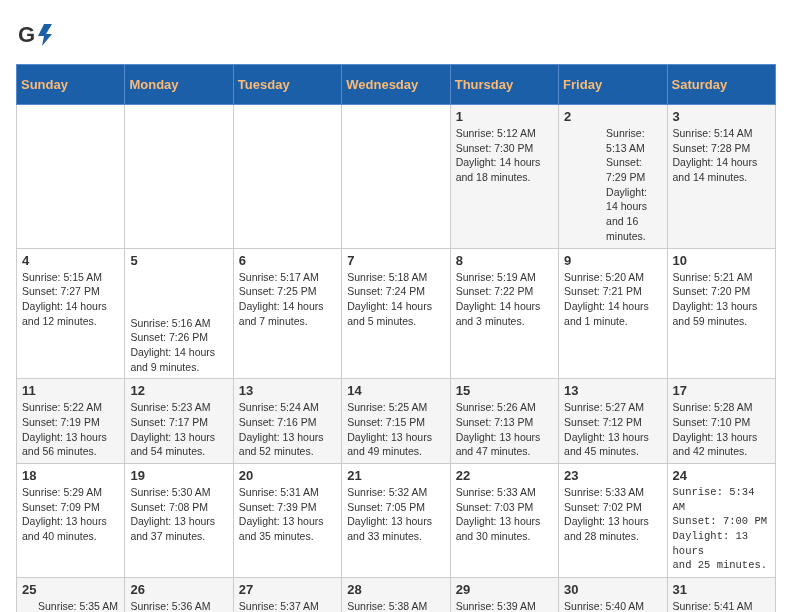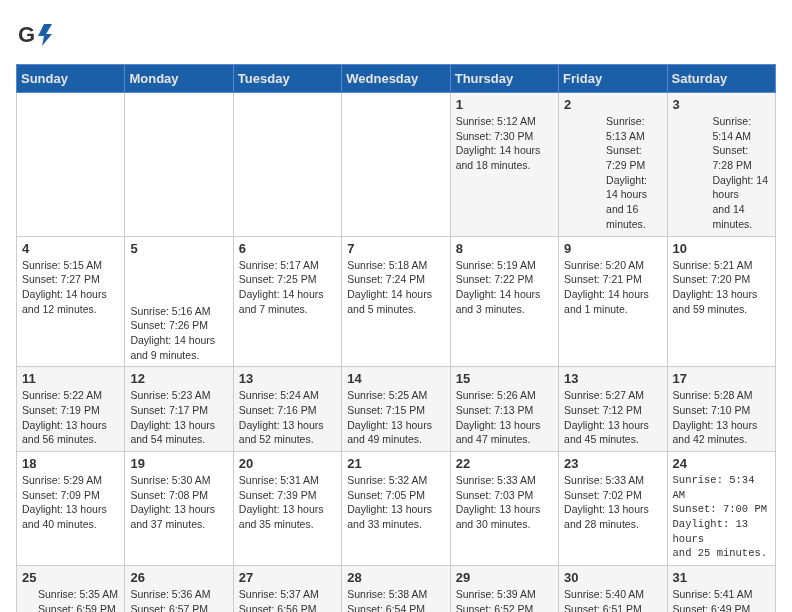--- a/index.html
+++ b/index.html
@@ -45,24 +45,24 @@
       font-size: 16px;
       color: #444;
     }
     table {
       width: 100%;
       border-collapse: collapse;
       table-layout: fixed;
     }
     thead tr th {
       background: #1a5fa8;
-      color: #e5e5e5;
+      color: #fdba74;
       font-size: 13px;
       font-weight: bold;
-      padding: 6px 4px;
+      padding: 12px 4px;
       text-align: left;
       border: 1px solid #5588cc;
     }
     tbody tr td {
       border: 1px solid #ccc;
       vertical-align: top;
       padding: 4px 5px;
       font-size: 11px;
       color: #333;
       height: 80px;
@@ -134,21 +134,21 @@
         </td>
         <td>
           <span class="day-num">2</span>
           <div class="day-detail" style="white-space: pre-line; margin-left: 42px;">Sunrise: 5:13 AM
 Sunset: 7:29 PM
 Daylight: 14 hours
 and 16 minutes.</div>
         </td>
         <td>
           <span class="day-num">3</span>
-          <div class="day-detail" style="white-space: pre-line; margin-left: 40px;">Sunrise: 5:14 AM
+          <div class="day-detail" style="white-space: pre-line;">Sunrise: 5:14 AM
 Sunset: 7:28 PM
 Daylight: 14 hours
 and 14 minutes.</div>
         </td>
       </tr>
       <tr>
         <td>
           <span class="day-num">4</span>
           <div class="day-detail" style="white-space: pre-line;">Sunrise: 5:15 AM
 Sunset: 7:27 PM

